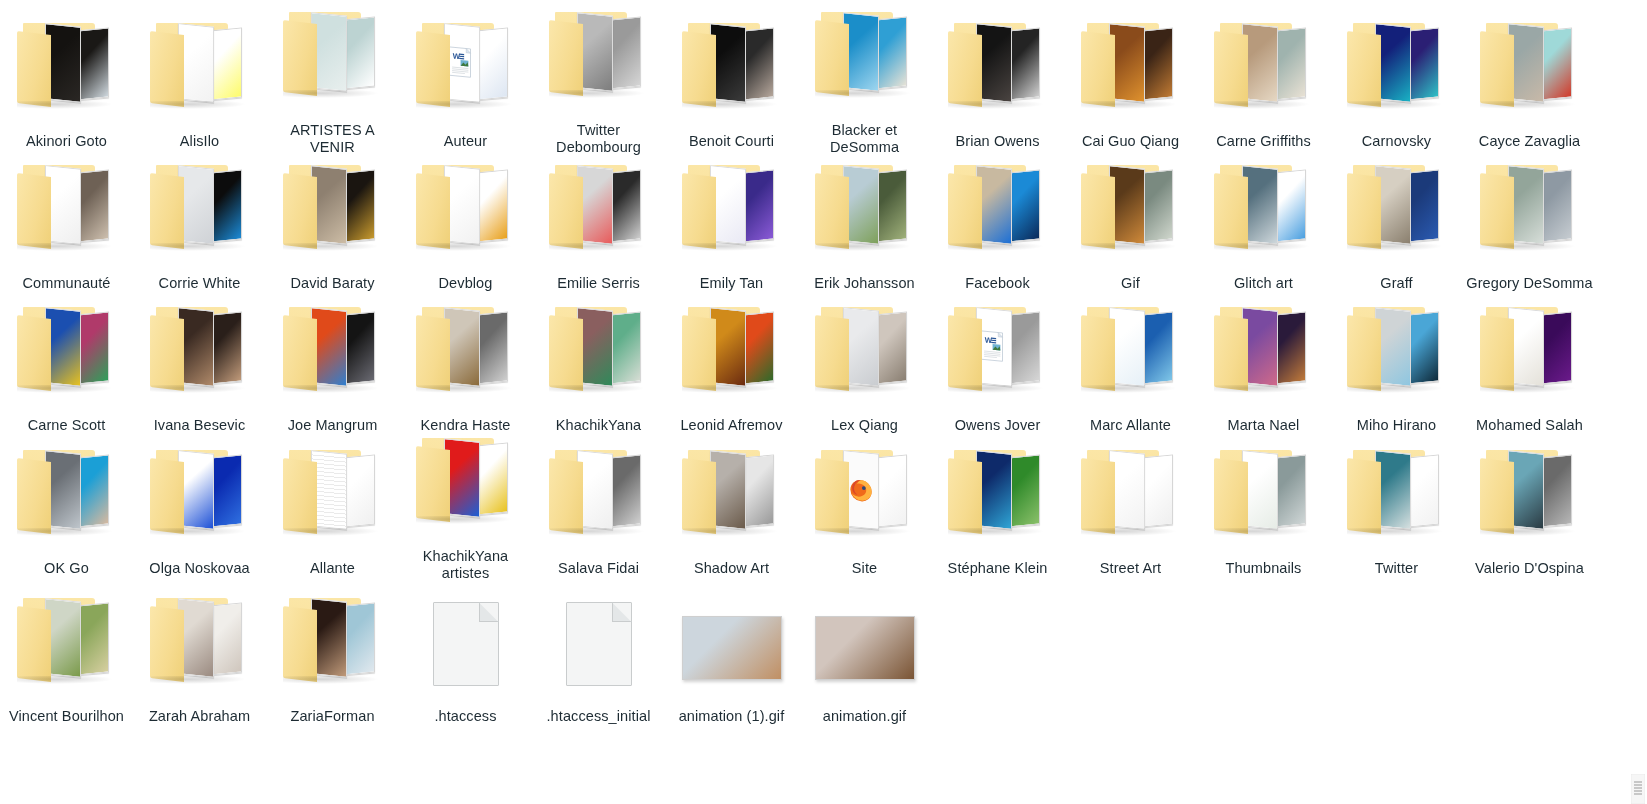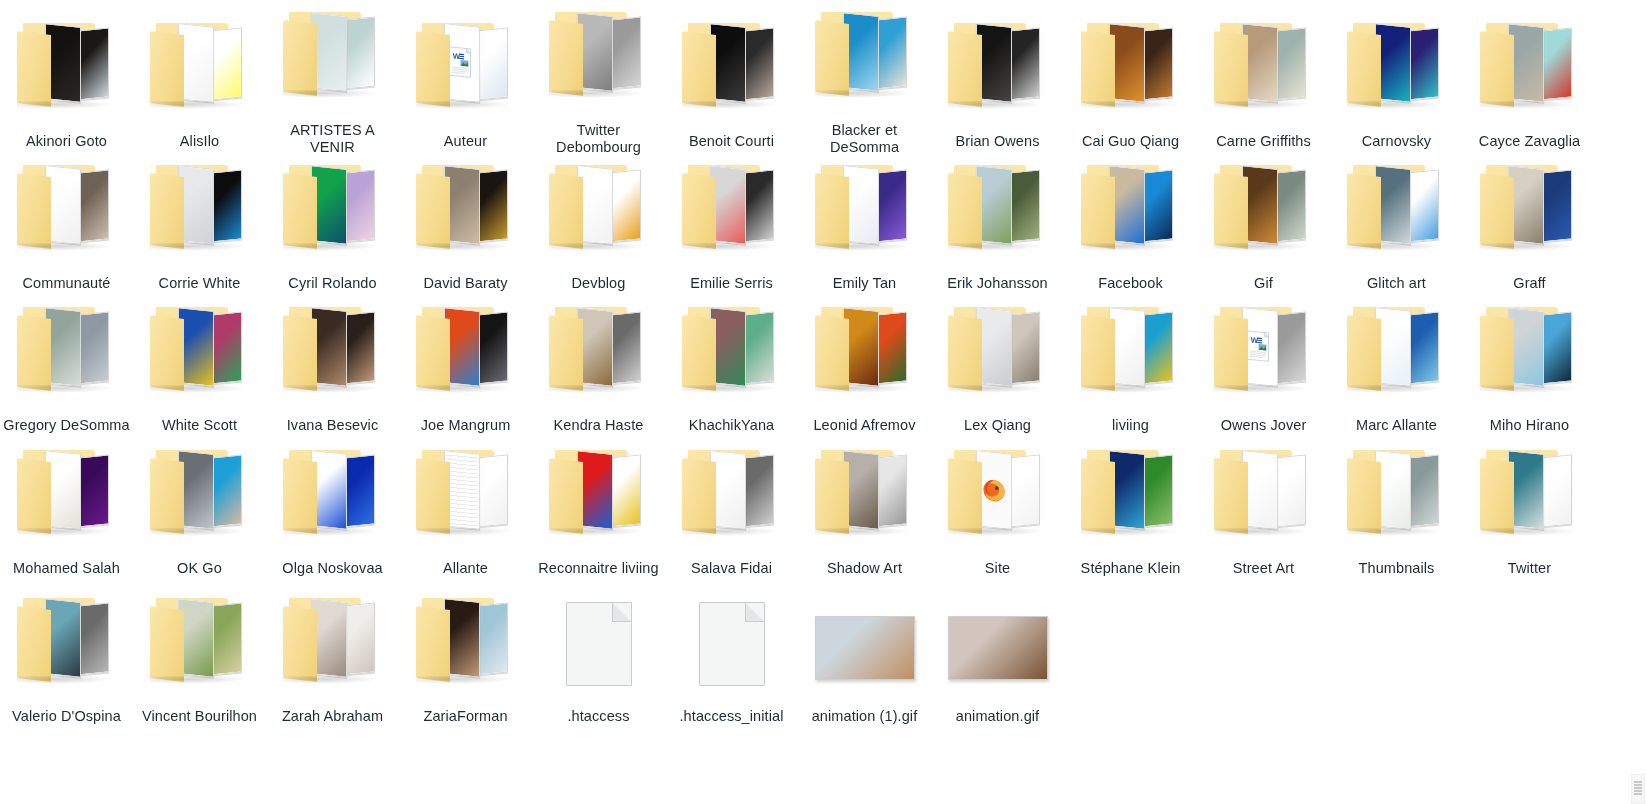--- a/index.html
+++ b/index.html
@@ -405,36 +405,20 @@
           <div class="front-shadow"></div>
         </div>
       </div>
       <div class="label">Corrie White</div>
     </div>
     <div class="cell">
       <div class="icon-wrap">
         <div class="folder">
           <div class="back"></div>
           <div class="paper p1">
-            <div class="thumb" style="background: linear-gradient(135deg, rgb(185, 163, 214) 0%, rgb(185, 163, 214) 35%, rgb(239, 209, 228) 100%);"></div>
-          </div>
-          <div class="paper p2">
-            <div class="thumb" style="background: linear-gradient(135deg, rgb(18, 163, 74) 0%, rgb(18, 163, 74) 35%, rgb(11, 79, 110) 100%);"></div>
-          </div>
-          <div class="front"></div>
-          <div class="front-shadow"></div>
-        </div>
-      </div>
-      <div class="label">Cyril Rolando</div>
-    </div>
-    <div class="cell">
-      <div class="icon-wrap">
-        <div class="folder">
-          <div class="back"></div>
-          <div class="paper p1">
             <div class="thumb" style="background: linear-gradient(135deg, rgb(26, 21, 16) 0%, rgb(26, 21, 16) 35%, rgb(200, 154, 46) 100%);"></div>
           </div>
           <div class="paper p2">
             <div class="thumb" style="background: linear-gradient(135deg, rgb(142, 128, 112) 0%, rgb(142, 128, 112) 35%, rgb(205, 189, 166) 100%);"></div>
           </div>
           <div class="front"></div>
           <div class="front-shadow"></div>
         </div>
       </div>
       <div class="label">David Baraty</div>
@@ -590,21 +574,21 @@
           <div class="paper p1">
             <div class="thumb" style="background: linear-gradient(135deg, rgb(176, 58, 106) 0%, rgb(176, 58, 106) 35%, rgb(47, 159, 90) 100%);"></div>
           </div>
           <div class="paper p2">
             <div class="thumb" style="background: linear-gradient(135deg, rgb(27, 79, 176) 0%, rgb(27, 79, 176) 35%, rgb(232, 194, 32) 100%);"></div>
           </div>
           <div class="front"></div>
           <div class="front-shadow"></div>
         </div>
       </div>
-      <div class="label">White Scott</div>
+      <div class="label">Carne Scott</div>
     </div>
     <div class="cell">
       <div class="icon-wrap">
         <div class="folder">
           <div class="back"></div>
           <div class="paper p1">
             <div class="thumb" style="background: linear-gradient(135deg, rgb(42, 31, 26) 0%, rgb(42, 31, 26) 35%, rgb(192, 154, 122) 100%);"></div>
           </div>
           <div class="paper p2">
             <div class="thumb" style="background: linear-gradient(135deg, rgb(58, 42, 34) 0%, rgb(58, 42, 34) 35%, rgb(176, 138, 106) 100%);"></div>
@@ -687,36 +671,20 @@
             <div class="thumb" style="background: linear-gradient(135deg, rgb(207, 198, 189) 0%, rgb(207, 198, 189) 35%, rgb(138, 127, 114) 100%);"></div>
           </div>
           <div class="paper p2">
             <div class="thumb" style="background: linear-gradient(135deg, rgb(233, 234, 236) 0%, rgb(233, 234, 236) 35%, rgb(201, 204, 208) 100%);"></div>
           </div>
           <div class="front"></div>
           <div class="front-shadow"></div>
         </div>
       </div>
       <div class="label">Lex Qiang</div>
-    </div>
-    <div class="cell">
-      <div class="icon-wrap">
-        <div class="folder">
-          <div class="back"></div>
-          <div class="paper p1">
-            <div class="thumb" style="background: linear-gradient(135deg, rgb(27, 159, 208) 0%, rgb(27, 159, 208) 35%, rgb(232, 194, 32) 100%);"></div>
-          </div>
-          <div class="paper p2">
-            <div class="thumb" style="background: linear-gradient(135deg, rgb(255, 255, 255) 0%, rgb(255, 255, 255) 35%, rgb(239, 239, 239) 100%);"></div>
-          </div>
-          <div class="front"></div>
-          <div class="front-shadow"></div>
-        </div>
-      </div>
-      <div class="label">liviing</div>
     </div>
     <div class="cell">
       <div class="icon-wrap">
         <div class="folder">
           <div class="back"></div>
           <div class="paper p1">
             <div class="thumb" style="background: linear-gradient(135deg, rgb(154, 154, 154) 0%, rgb(154, 154, 154) 35%, rgb(214, 214, 214) 100%);"></div>
           </div>
           <div class="paper p2">
             <div class="thumb" style="background: rgb(255, 255, 255); display: flex; align-items: center; justify-content: center;">
@@ -755,20 +723,36 @@
           <div class="front-shadow"></div>
         </div>
       </div>
       <div class="label">Marc Allante</div>
     </div>
     <div class="cell">
       <div class="icon-wrap">
         <div class="folder">
           <div class="back"></div>
           <div class="paper p1">
+            <div class="thumb" style="background: linear-gradient(135deg, rgb(42, 26, 58) 0%, rgb(42, 26, 58) 35%, rgb(192, 122, 58) 100%);"></div>
+          </div>
+          <div class="paper p2">
+            <div class="thumb" style="background: linear-gradient(135deg, rgb(122, 74, 160) 0%, rgb(122, 74, 160) 35%, rgb(208, 106, 138) 100%);"></div>
+          </div>
+          <div class="front"></div>
+          <div class="front-shadow"></div>
+        </div>
+      </div>
+      <div class="label">Marta Nael</div>
+    </div>
+    <div class="cell">
+      <div class="icon-wrap">
+        <div class="folder">
+          <div class="back"></div>
+          <div class="paper p1">
             <div class="thumb" style="background: linear-gradient(135deg, rgb(74, 166, 214) 0%, rgb(74, 166, 214) 35%, rgb(14, 42, 58) 100%);"></div>
           </div>
           <div class="paper p2">
             <div class="thumb" style="background: linear-gradient(135deg, rgb(207, 212, 214) 0%, rgb(207, 212, 214) 35%, rgb(142, 198, 224) 100%);"></div>
           </div>
           <div class="front"></div>
           <div class="front-shadow"></div>
         </div>
       </div>
       <div class="label">Miho Hirano</div>
@@ -844,21 +828,21 @@
           <div class="paper p1">
             <div class="thumb" style="background: linear-gradient(135deg, rgb(255, 255, 255) 0%, rgb(255, 255, 255) 35%, rgb(232, 194, 32) 100%);"></div>
           </div>
           <div class="paper p2">
             <div class="thumb" style="background: linear-gradient(135deg, rgb(224, 27, 27) 0%, rgb(224, 27, 27) 35%, rgb(27, 95, 214) 100%);"></div>
           </div>
           <div class="front"></div>
           <div class="front-shadow"></div>
         </div>
       </div>
-      <div class="label">Reconnaitre liviing</div>
+      <div class="label">KhachikYana artistes</div>
     </div>
     <div class="cell">
       <div class="icon-wrap">
         <div class="folder">
           <div class="back"></div>
           <div class="paper p1">
             <div class="thumb" style="background: linear-gradient(135deg, rgb(106, 106, 106) 0%, rgb(106, 106, 106) 35%, rgb(207, 207, 207) 100%);"></div>
           </div>
           <div class="paper p2">
             <div class="thumb" style="background: linear-gradient(135deg, rgb(255, 255, 255) 0%, rgb(255, 255, 255) 35%, rgb(239, 239, 239) 100%);"></div>

